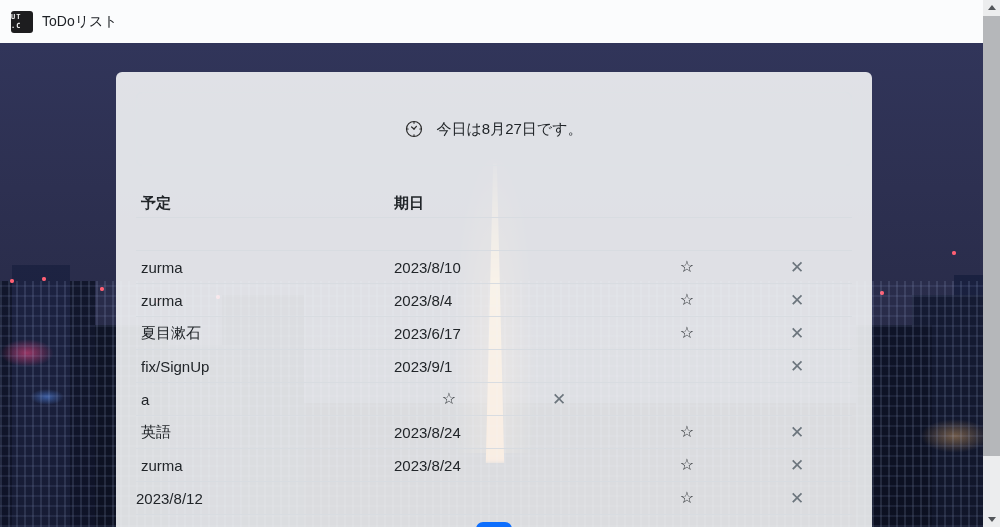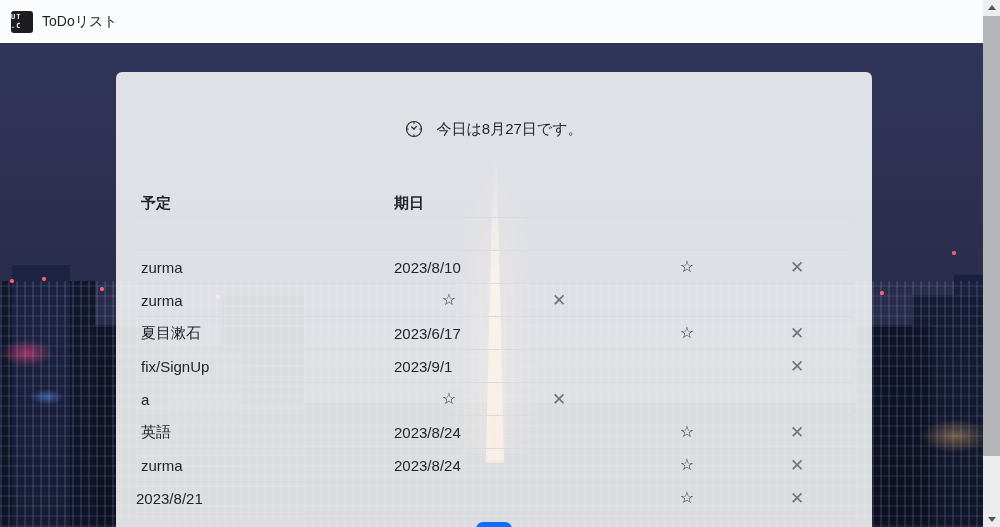--- a/index.html
+++ b/index.html
@@ -188,20 +188,21 @@
           <div class="col due">2023/8/10</div>
           <div class="col star">
             <button class="star-btn">☆</button>
           </div>
           <div class="col del">
             <button class="del-btn">✕</button>
           </div>
         </div>
           <div class="trow">
           <div class="col task">zurma</div>
+          <div class="col due">2023/8/4</div>
           <div class="col star">
             <button class="star-btn">☆</button>
           </div>
           <div class="col del">
             <button class="del-btn">✕</button>
           </div>
         </div>
           <div class="trow">
           <div class="col task">夏目漱石</div>
           <div class="col due">2023/6/17</div>
@@ -245,21 +246,21 @@
           <div class="col task">zurma</div>
           <div class="col due">2023/8/24</div>
           <div class="col star">
             <button class="star-btn">☆</button>
           </div>
           <div class="col del">
             <button class="del-btn">✕</button>
           </div>
         </div>
           <div class="trow">
-          <div class="col due">2023/8/21</div>
+          <div class="col due">2023/8/12</div>
           <div class="col star">
             <button class="star-btn">☆</button>
           </div>
           <div class="col del">
             <button class="del-btn">✕</button>
           </div>
         </div>
         </div>
     </section>
 

